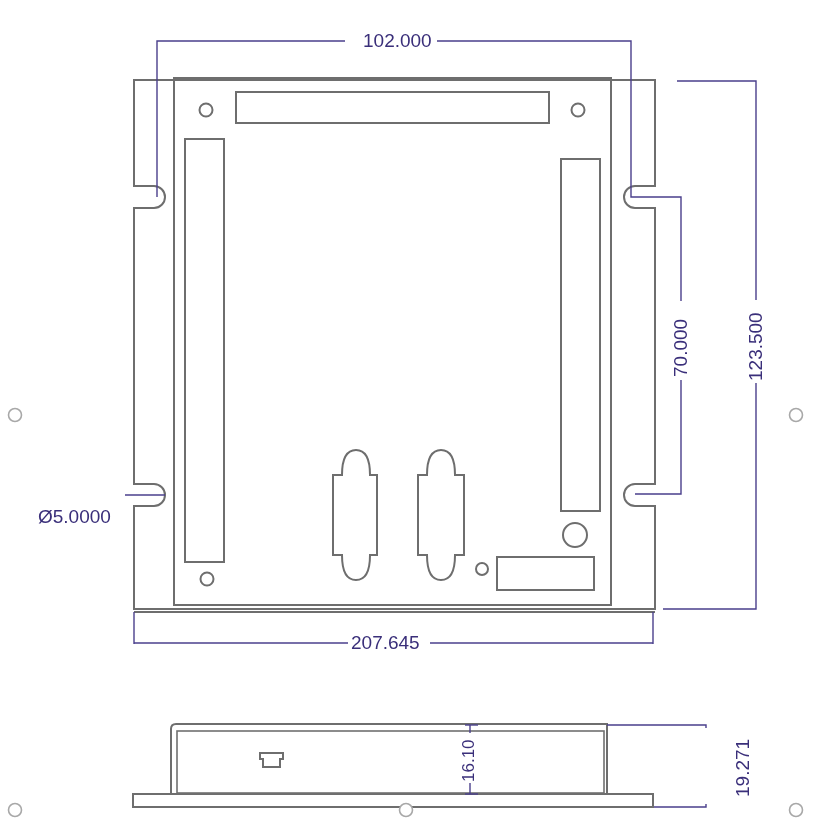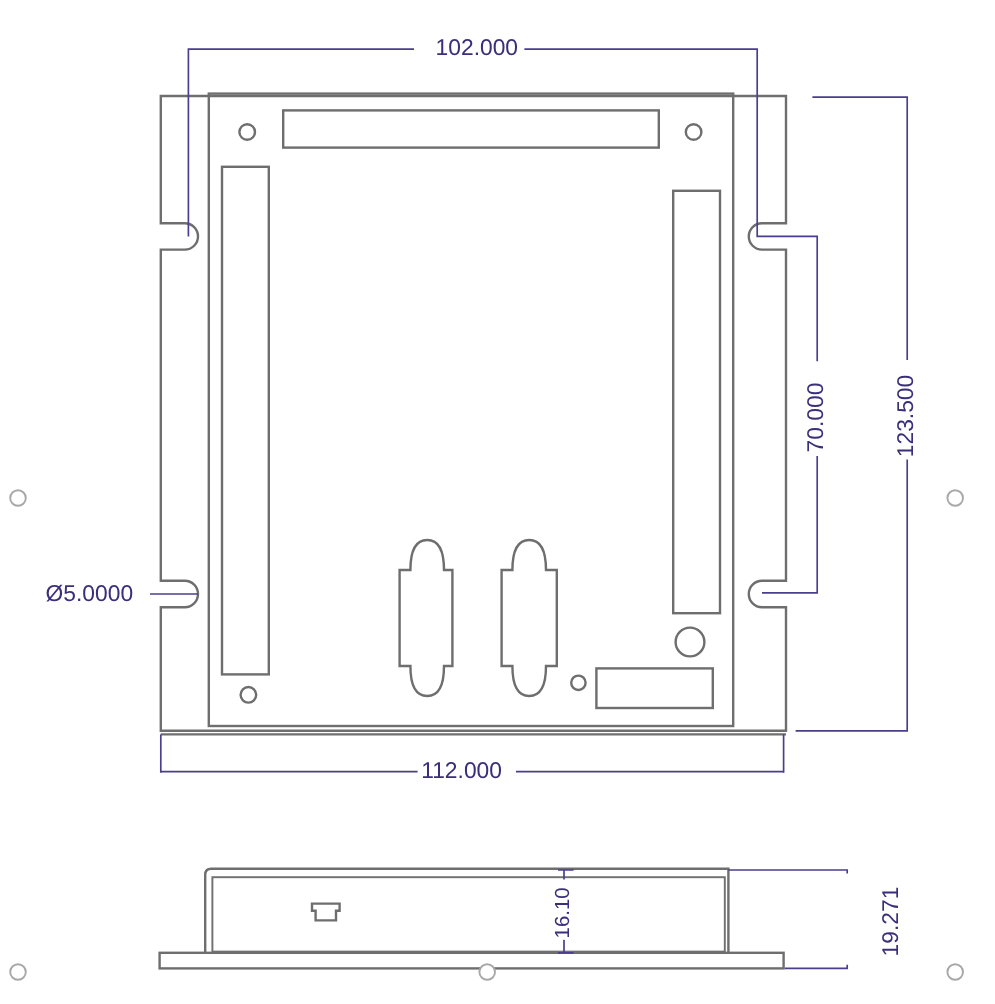--- a/index.html
+++ b/index.html
@@ -92,23 +92,23 @@
     <circle class="handle" cx="15" cy="415" r="6.5"></circle>
     <circle class="handle" cx="796" cy="415" r="6.5"></circle>
     <circle class="handle" cx="15" cy="810" r="6.5"></circle>
     <circle class="handle" cx="406" cy="810" r="6.5"></circle>
     <circle class="handle" cx="796" cy="810" r="6.5"></circle>
   </g>
 </svg>
 
 <span class="label-html" style="left:347px; top:31px;margin-left:15px;">102.000</span>
 
-<span class="label-html" style="left:350px; top:633px;">112.000</span>
+<span class="label-html" style="left:350px; top:633px;">207.645</span>
 
-<span class="label-html" style="left:37px; top:486px; background:transparent;text-align:center;">Ø5.0000</span>
+<span class="label-html" style="left:37px; top:507px; background:transparent;text-align:center;">Ø5.0000</span>
 
 <span class="label-html vertical" style="left:671px; top:378px;">70.000</span>
 
 <span class="label-html vertical" style="left:746px; top:382px;">123.500</span>
 
 <span class="label-html vertical" style="left:460px; top:783px; font-size:17px;">16.10</span>
 
 <span class="label-html vertical" style="left:733px; top:798px;">19.271</span>
 
 </body></html>

